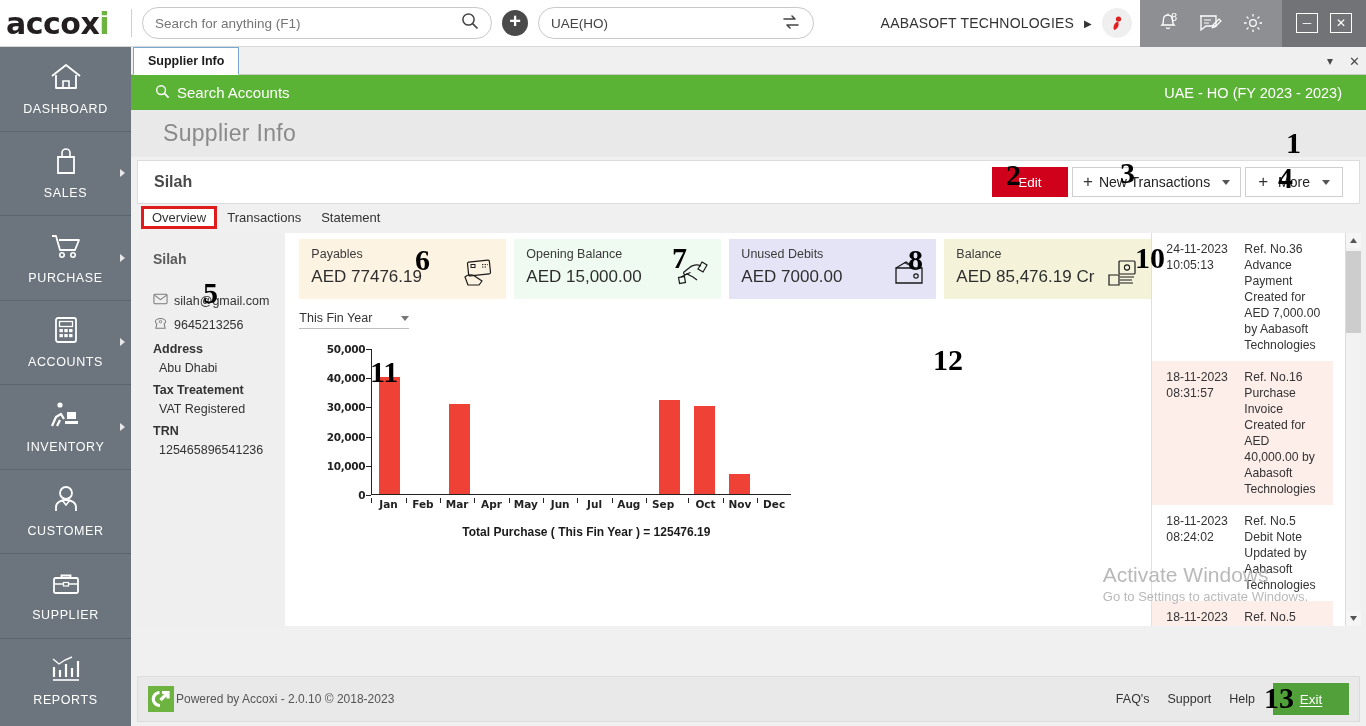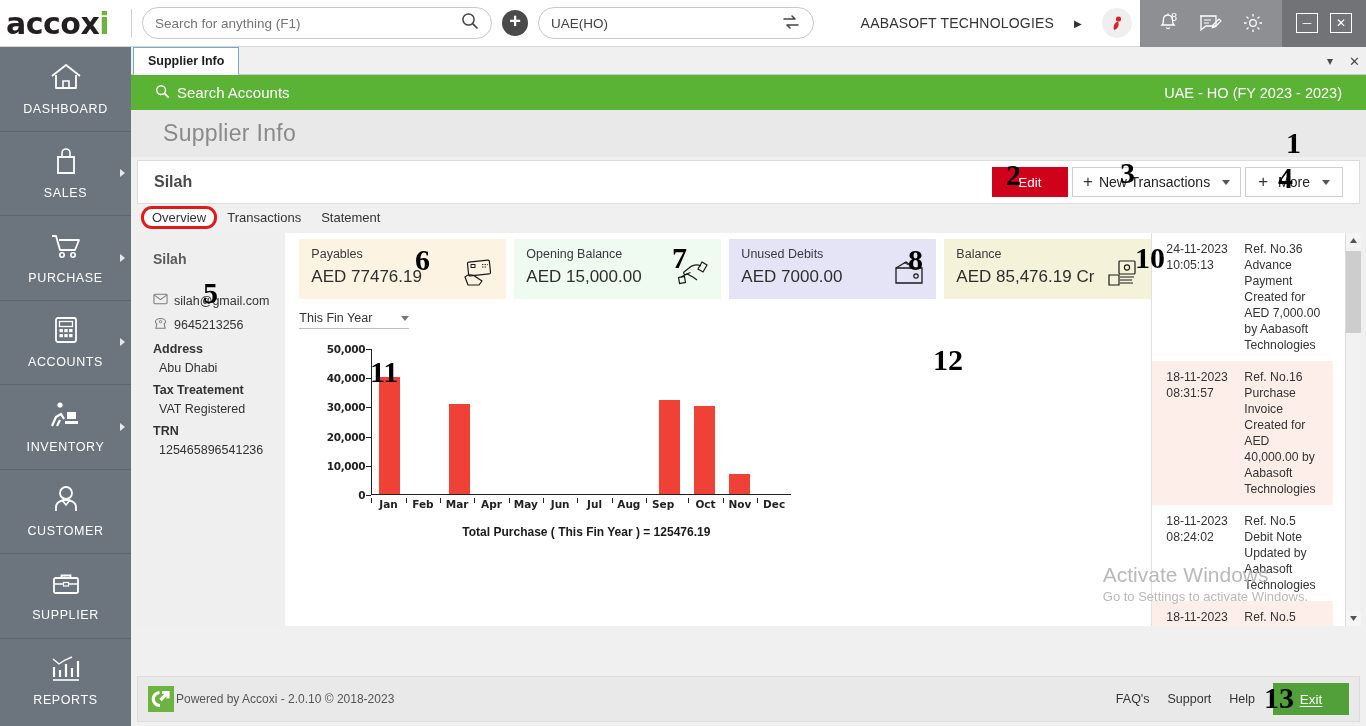--- a/index.html
+++ b/index.html
@@ -18,21 +18,21 @@
                display:flex; align-items:center; padding:0 12px; background:#fff; }
   .searchbox input { border:none; outline:none; flex:1; font-size:13.5px; color:#555;
                      font-family:"Liberation Sans", sans-serif; background:transparent; }
   .ico-btn { display:flex; align-items:center; justify-content:center; }
   .plus-circle { width:26px; height:26px; border-radius:50%; background:#4a4a4a; color:#fff;
                  margin:0 10px; font-size:20px; line-height:22px; text-align:center;
                  font-weight:bold; cursor:pointer; }
   .branchbox { width:276px; height:32px; border:1px solid #c9c9c9; border-radius:16px;
                display:flex; align-items:center; padding:0 12px; font-size:13.5px; color:#444; }
   .branchbox .val { flex:1; }
-  .org { margin-left:auto; font-size:14px; color:#333; display:flex; align-items:center; gap:20px;
+  .org { margin-left:auto; font-size:14px; color:#333; display:flex; align-items:center; gap:10px;
          padding-right:8px; letter-spacing:.2px;}
   .avatar { width:30px; height:30px; border-radius:50%; background:#efefef;
             display:flex; align-items:center; justify-content:center; }
   .graybox { background:#8d8f92; height:47px; display:flex; align-items:center; gap:20px;
              padding:0 18px; }
   .graybox svg { display:block; }
   .winbtns { background:#727376; height:47px; display:flex; align-items:center; gap:12px; padding:0 14px; }
   .winbtn { width:22px; height:20px; border:1.6px solid #fff; display:flex;
             align-items:center; justify-content:center; color:#fff; font-size:12px; }
   .badge8 { position:absolute; margin-left:12px; margin-top:-12px; font-size:11px; color:#fff; }
@@ -71,21 +71,21 @@
   .btn-edit { background:#d0021b; color:#fff; border:none; width:76px; height:30px;
               font-size:13.5px; cursor:pointer; font-family:"Liberation Sans",sans-serif;}
   .btn-out { background:#fff; border:1px solid #cfcfcf; height:30px; padding:0 10px;
              display:flex; align-items:center; gap:6px; font-size:14px; color:#222; cursor:pointer; }
   .btn-out .plus { font-size:17px; color:#333; font-weight:300; }
   .caretd { width:0;height:0;border-top:5px solid #555;border-left:4px solid transparent;
             border-right:4px solid transparent; margin-left:6px; }
 
   .subtabs { height:26px; display:flex; align-items:center; gap:0px; padding-left:10px;
              background:#f0f0f0; }
-  .subtab { font-size:13px; color:#333; padding:2px 10px; cursor:pointer;border-radius:11px; }
+  .subtab { font-size:13px; color:#333; padding:2px 10px; cursor:pointer; }
   .subtab.sel { border:3px solid #e01b1b; background:#fff; padding:1px 8px; }
 
   
   .body { position:relative; display:flex; height:393px; margin:3px 6px 0 6px; }
   .profile { width:236px; background:#efefef; padding:18px 16px; font-size:12.5px; color:#444; }
   .profile .nm { font-size:14px; font-weight:bold; color:#5a5a5a; margin-bottom:26px; }
   .profile .row { display:flex; align-items:center; gap:6px; margin-bottom:9px; color:#333; }
   .profile .lbl { font-weight:bold; color:#333; margin-top:8px; margin-bottom:5px; font-size:12.5px;}
   .profile .val { margin-left:6px; color:#333; margin-bottom:4px; font-size:12.5px;}
 

